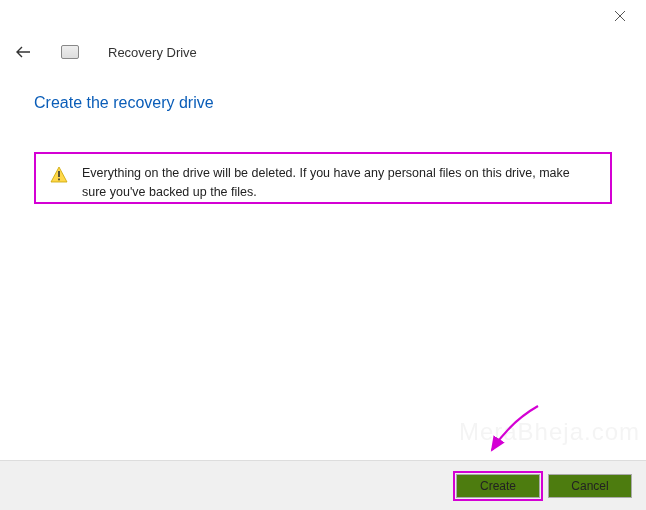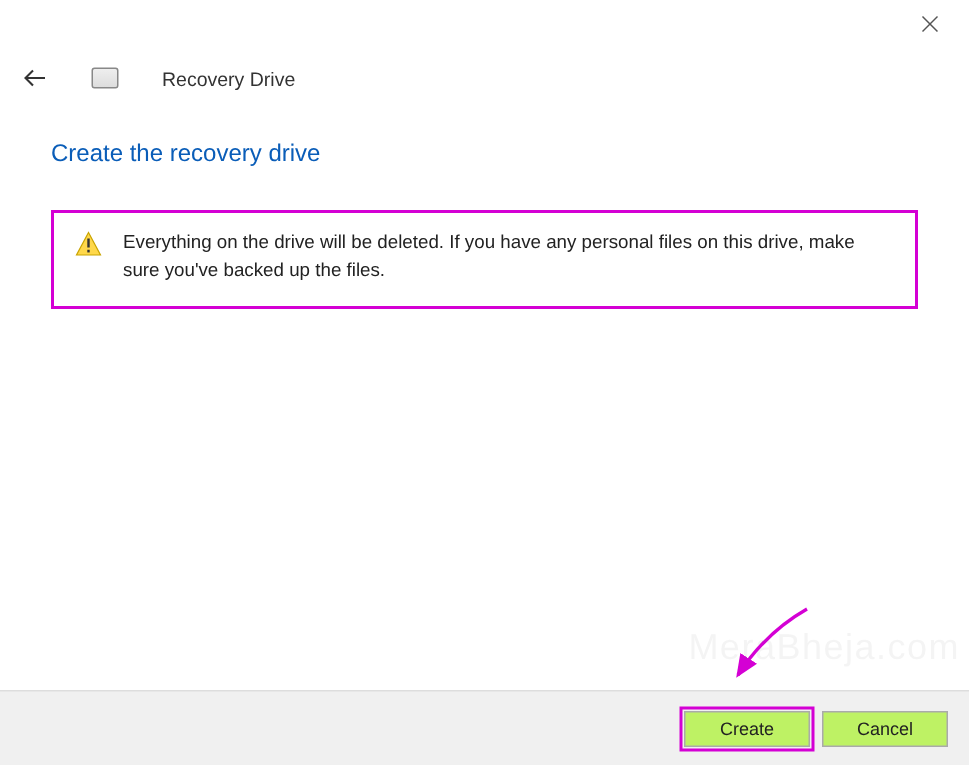--- a/index.html
+++ b/index.html
@@ -56,25 +56,25 @@
       font-size: 13px;
       color: #333;
     }
     .content {
       padding: 28px 34px 0 34px;
     }
     .heading {
       font-size: 16px;
       color: #0a5db8;
       font-weight: 400;
-      margin-bottom: 28px;
+      margin-bottom: 40px;
     }
     .warning-box {
       border: 2px solid #d400d4;
-      padding: 10px 14px 14px 14px;
+      padding: 10px 14px 0 14px;
       display: flex;
       gap: 14px;
       align-items: flex-start;
     }
     .warning-icon {
       flex-shrink: 0;
       margin-top: 2px;
     }
     .warning-text {
       font-size: 12.5px;
@@ -92,21 +92,21 @@
       display: flex;
       justify-content: flex-end;
       align-items: center;
       gap: 8px;
       padding-right: 14px;
     }
     .btn {
       min-width: 84px;
       height: 24px;
       border: 1px solid #aaa;
-      background: #bef264;
+      background: #4d7c0f;
       font-size: 12px;
       color: #222;
       cursor: pointer;
       display: flex;
       align-items: center;
       justify-content: center;
     }
     .btn.highlighted {
       outline: 2px solid #d400d4;
       outline-offset: 1px;

